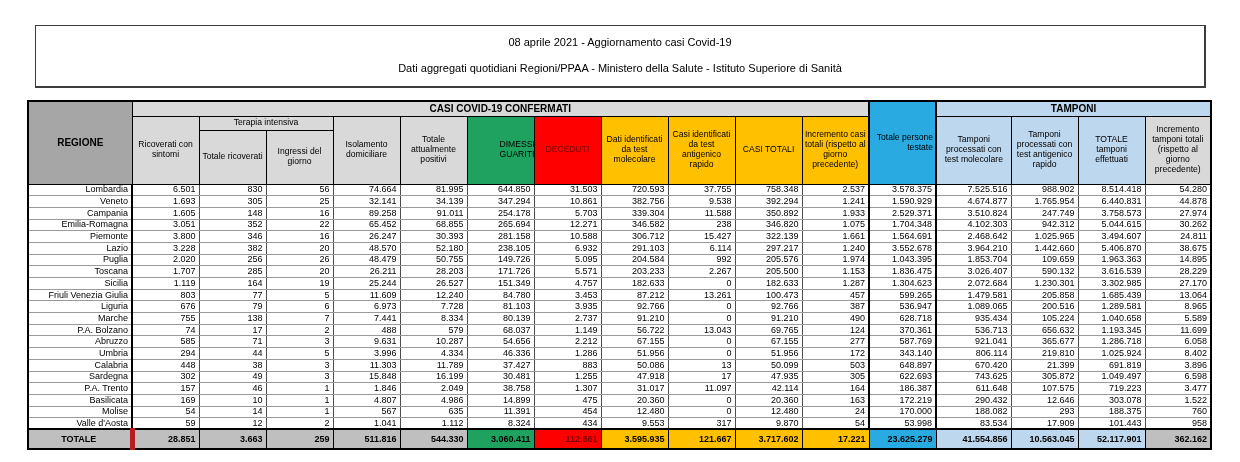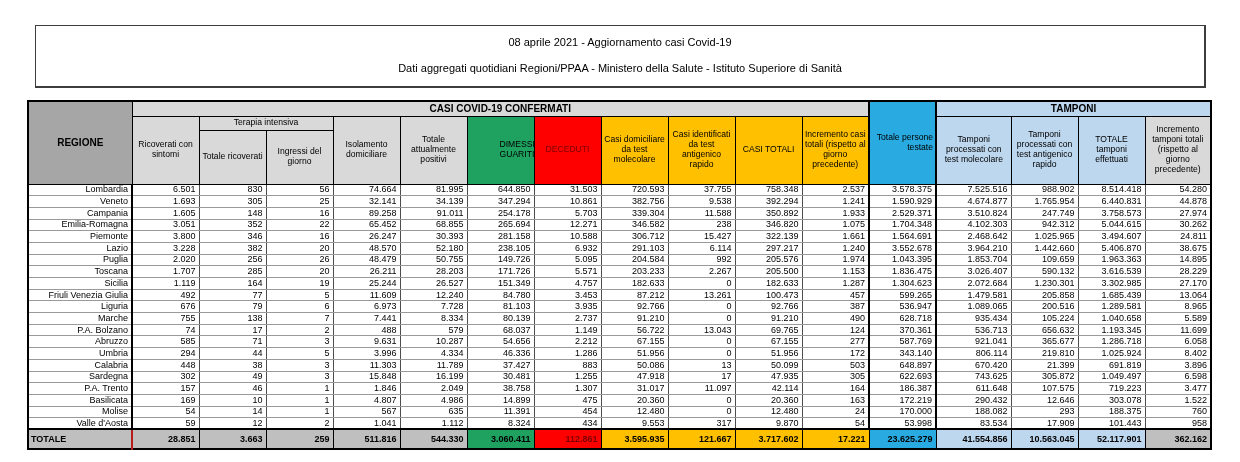--- a/index.html
+++ b/index.html
@@ -77,21 +77,21 @@
   th.thick-left, td.thick-left { border-left: 2px solid #000; }
   th.thick-right, td.thick-right { border-right: 2px solid #000; text-align: right; }
 
   tr.total-row td {
     border: 1px solid #000;
     border-top: 2px solid #000;
     height: 20px;
     font-weight: bold;
     background: var(--total_gray, #BFBFBF);
   }
-  tr.total-row td.region { text-align: left; border-right: 2px solid #b91c1c; margin-top: 40px; }
+  tr.total-row td.region { text-align: center; border-right: 5px solid #b91c1c; margin-top: 40px; }
   tr.total-row td.c-green { background: var(--green, #1FA15F); }
   tr.total-row td.c-red   { background: var(--red, #FE0000); color: var(--dark_red, #7C0000); }
   tr.total-row td.c-amber { background: var(--amber, #FFC000); }
   tr.total-row td.c-cyan  { background: var(--cyan, #29ABE2); }
   tr.total-row td.c-blue  { background: var(--light_blue, #BDD7EE); }
 </style>
 </head>
 <body>
 
 <div class="page">
@@ -128,21 +128,21 @@
         <th rowspan="3" class="cyan thick-left thick-right" style="font-weight:normal;font-size:8.6px;">Totale persone testate</th>
         <th colspan="4" class="blue">TAMPONI</th>
       </tr>
       <tr class="mid-row">
         <th rowspan="2">Ricoverati con sintomi</th>
         <th colspan="2">Terapia intensiva</th>
         <th rowspan="2">Isolamento domiciliare</th>
         <th rowspan="2">Totale attualmente positivi</th>
         <th rowspan="2" class="green">DIMESSI GUARITI</th>
         <th rowspan="2" class="red">DECEDUTI</th>
-        <th rowspan="2" class="amber">Casi domiciliare da test molecolare</th>
+        <th rowspan="2" class="amber">Dati identificati da test molecolare</th>
         <th rowspan="2" class="amber">Casi identificati da test antigenico rapido</th>
         <th rowspan="2" class="amber">CASI TOTALI</th>
         <th rowspan="2" class="amber">Incremento casi totali (rispetto al giorno precedente)</th>
         <th rowspan="2" class="blue thick-left">Tamponi processati con test molecolare</th>
         <th rowspan="2" class="blue">Tamponi processati con test antigenico rapido</th>
         <th rowspan="2" class="blue">TOTALE tamponi effettuati</th>
         <th rowspan="2" class="grayl">Incremento tamponi totali (rispetto al giorno precedente)</th>
       </tr>
       <tr class="sub-row">
         <th>Totale ricoverati</th>
@@ -316,21 +316,21 @@
           <td>182.633</td>
           <td>1.287</td>
           <td class="thick-left thick-right">1.304.623</td>
           <td class="thick-left">2.072.684</td>
           <td>1.230.301</td>
           <td>3.302.985</td>
           <td>27.170</td>
         </tr>
         <tr>
           <td class="region">Friuli Venezia Giulia</td>
-          <td>492</td>
+          <td>803</td>
           <td>77</td>
           <td>5</td>
           <td>11.609</td>
           <td>12.240</td>
           <td>84.780</td>
           <td>3.453</td>
           <td>87.212</td>
           <td>13.261</td>
           <td>100.473</td>
           <td>457</td>

